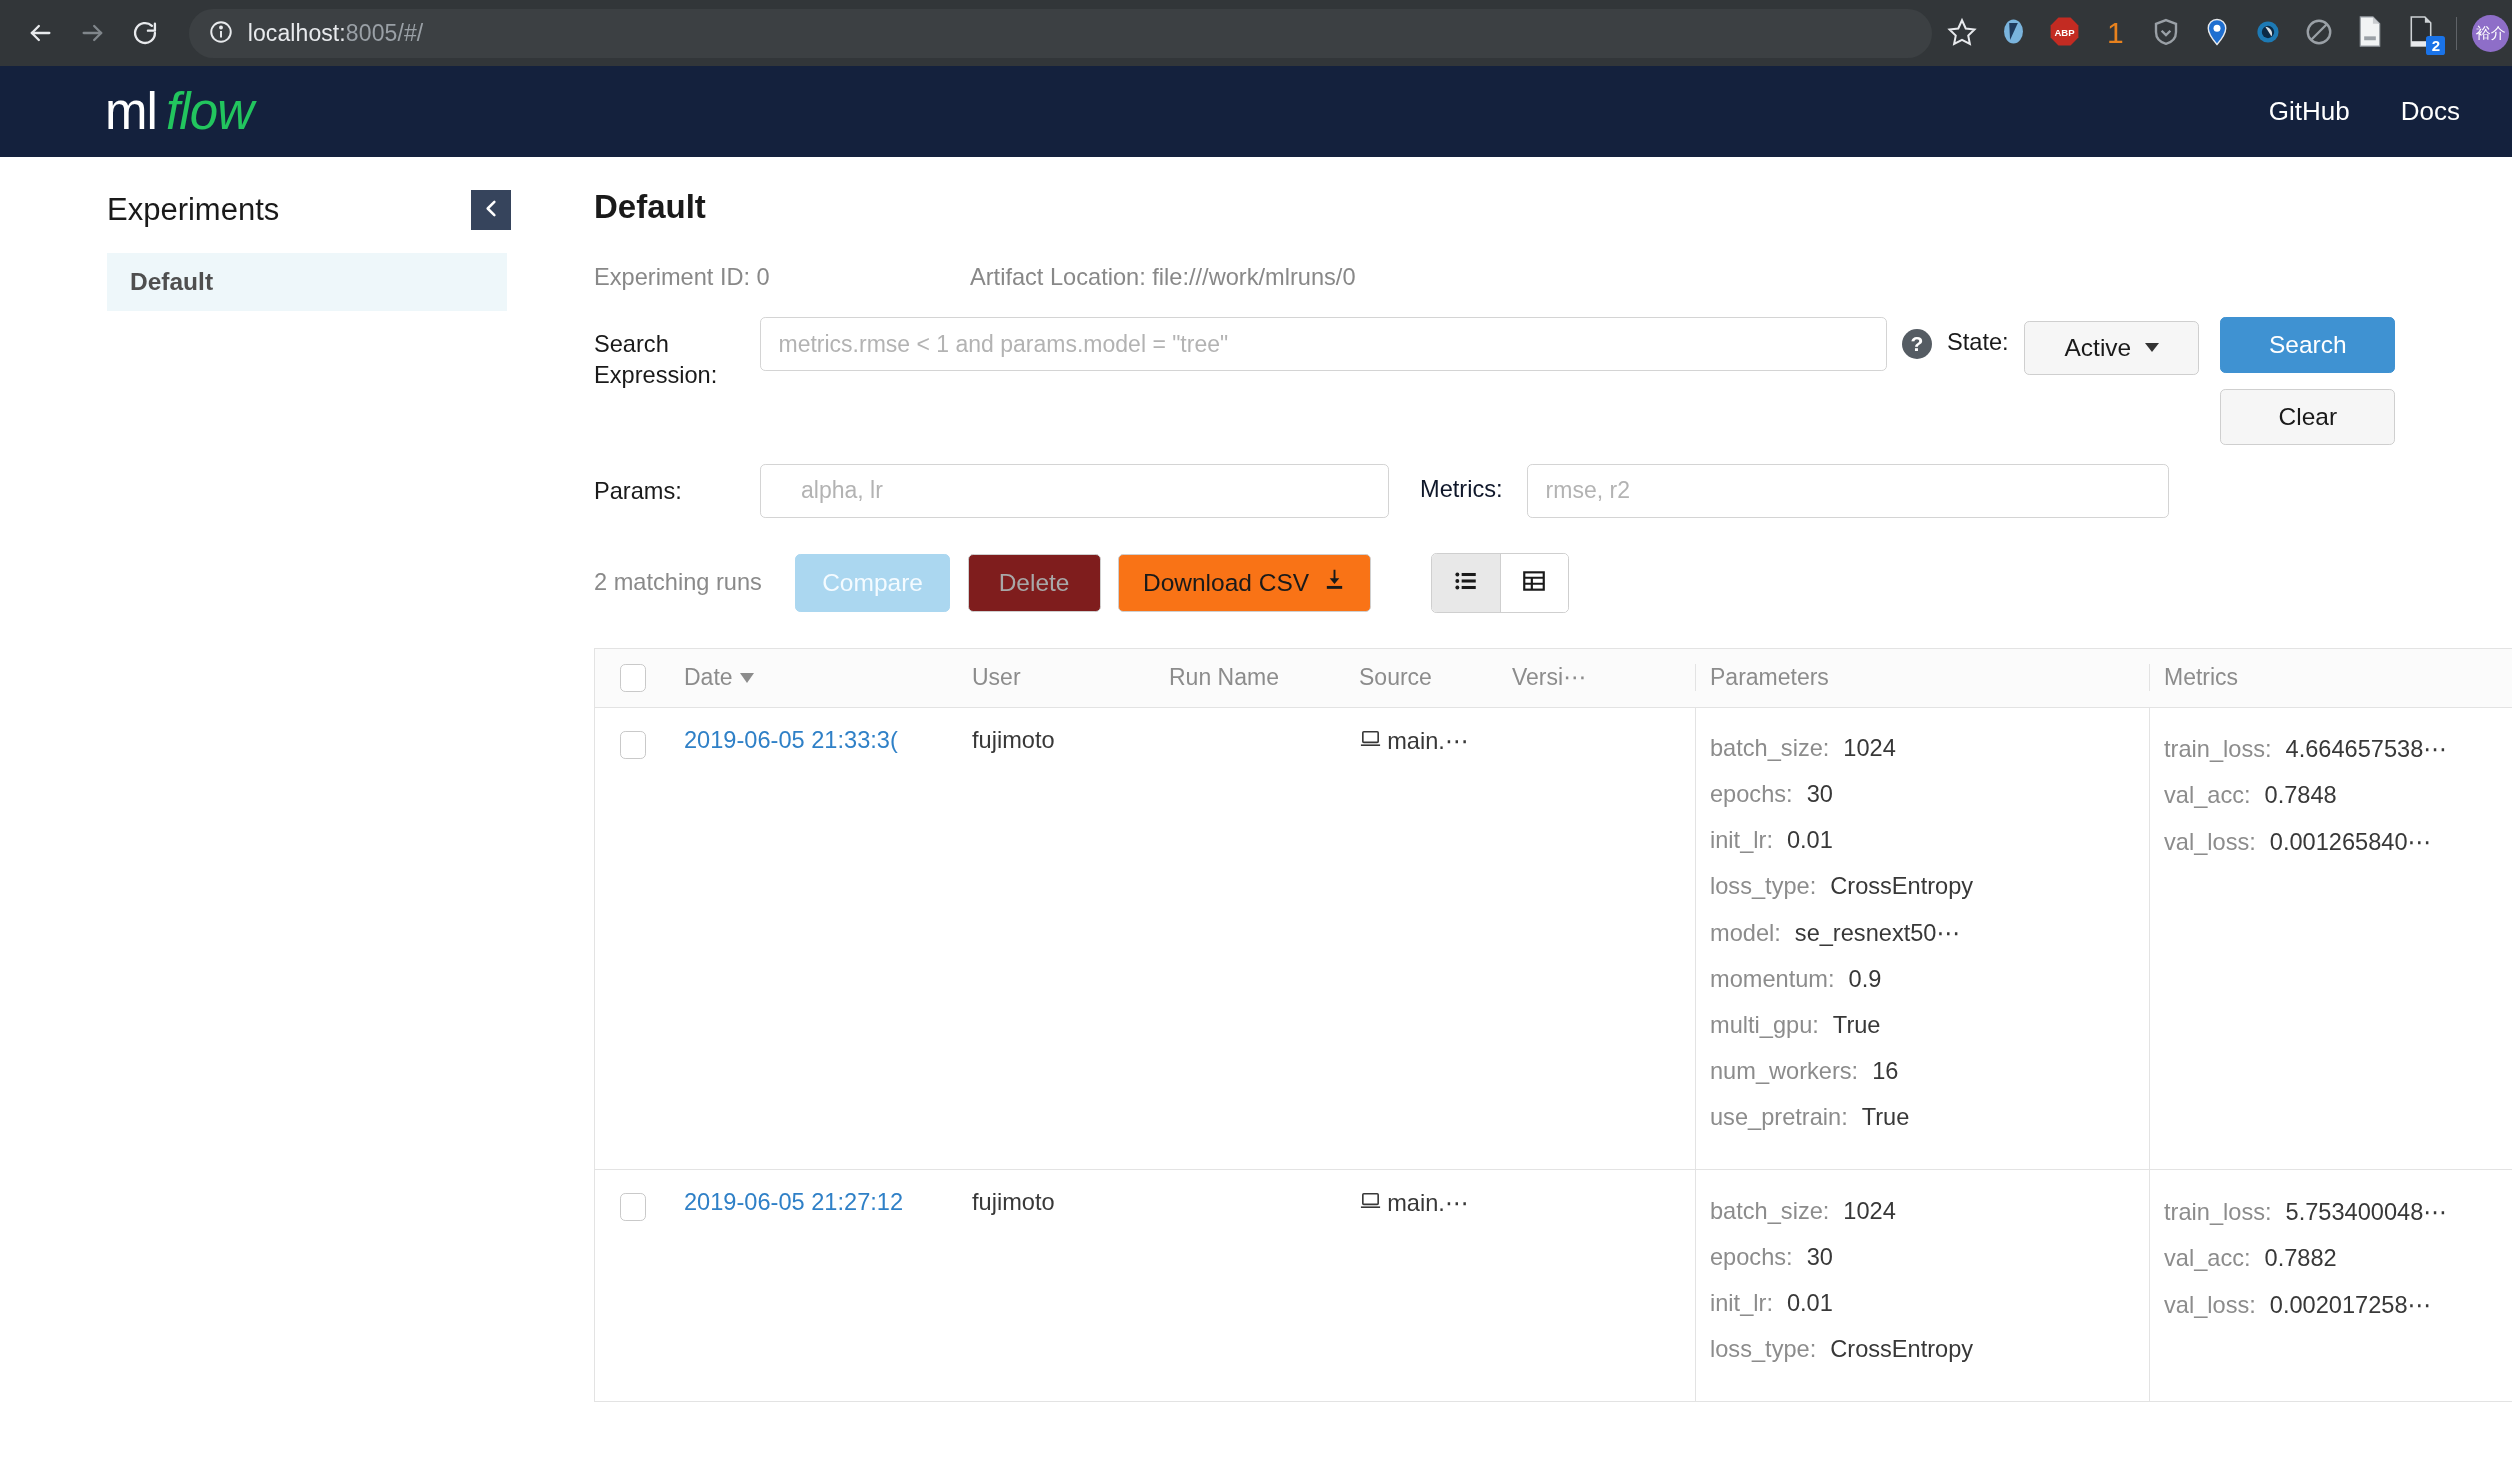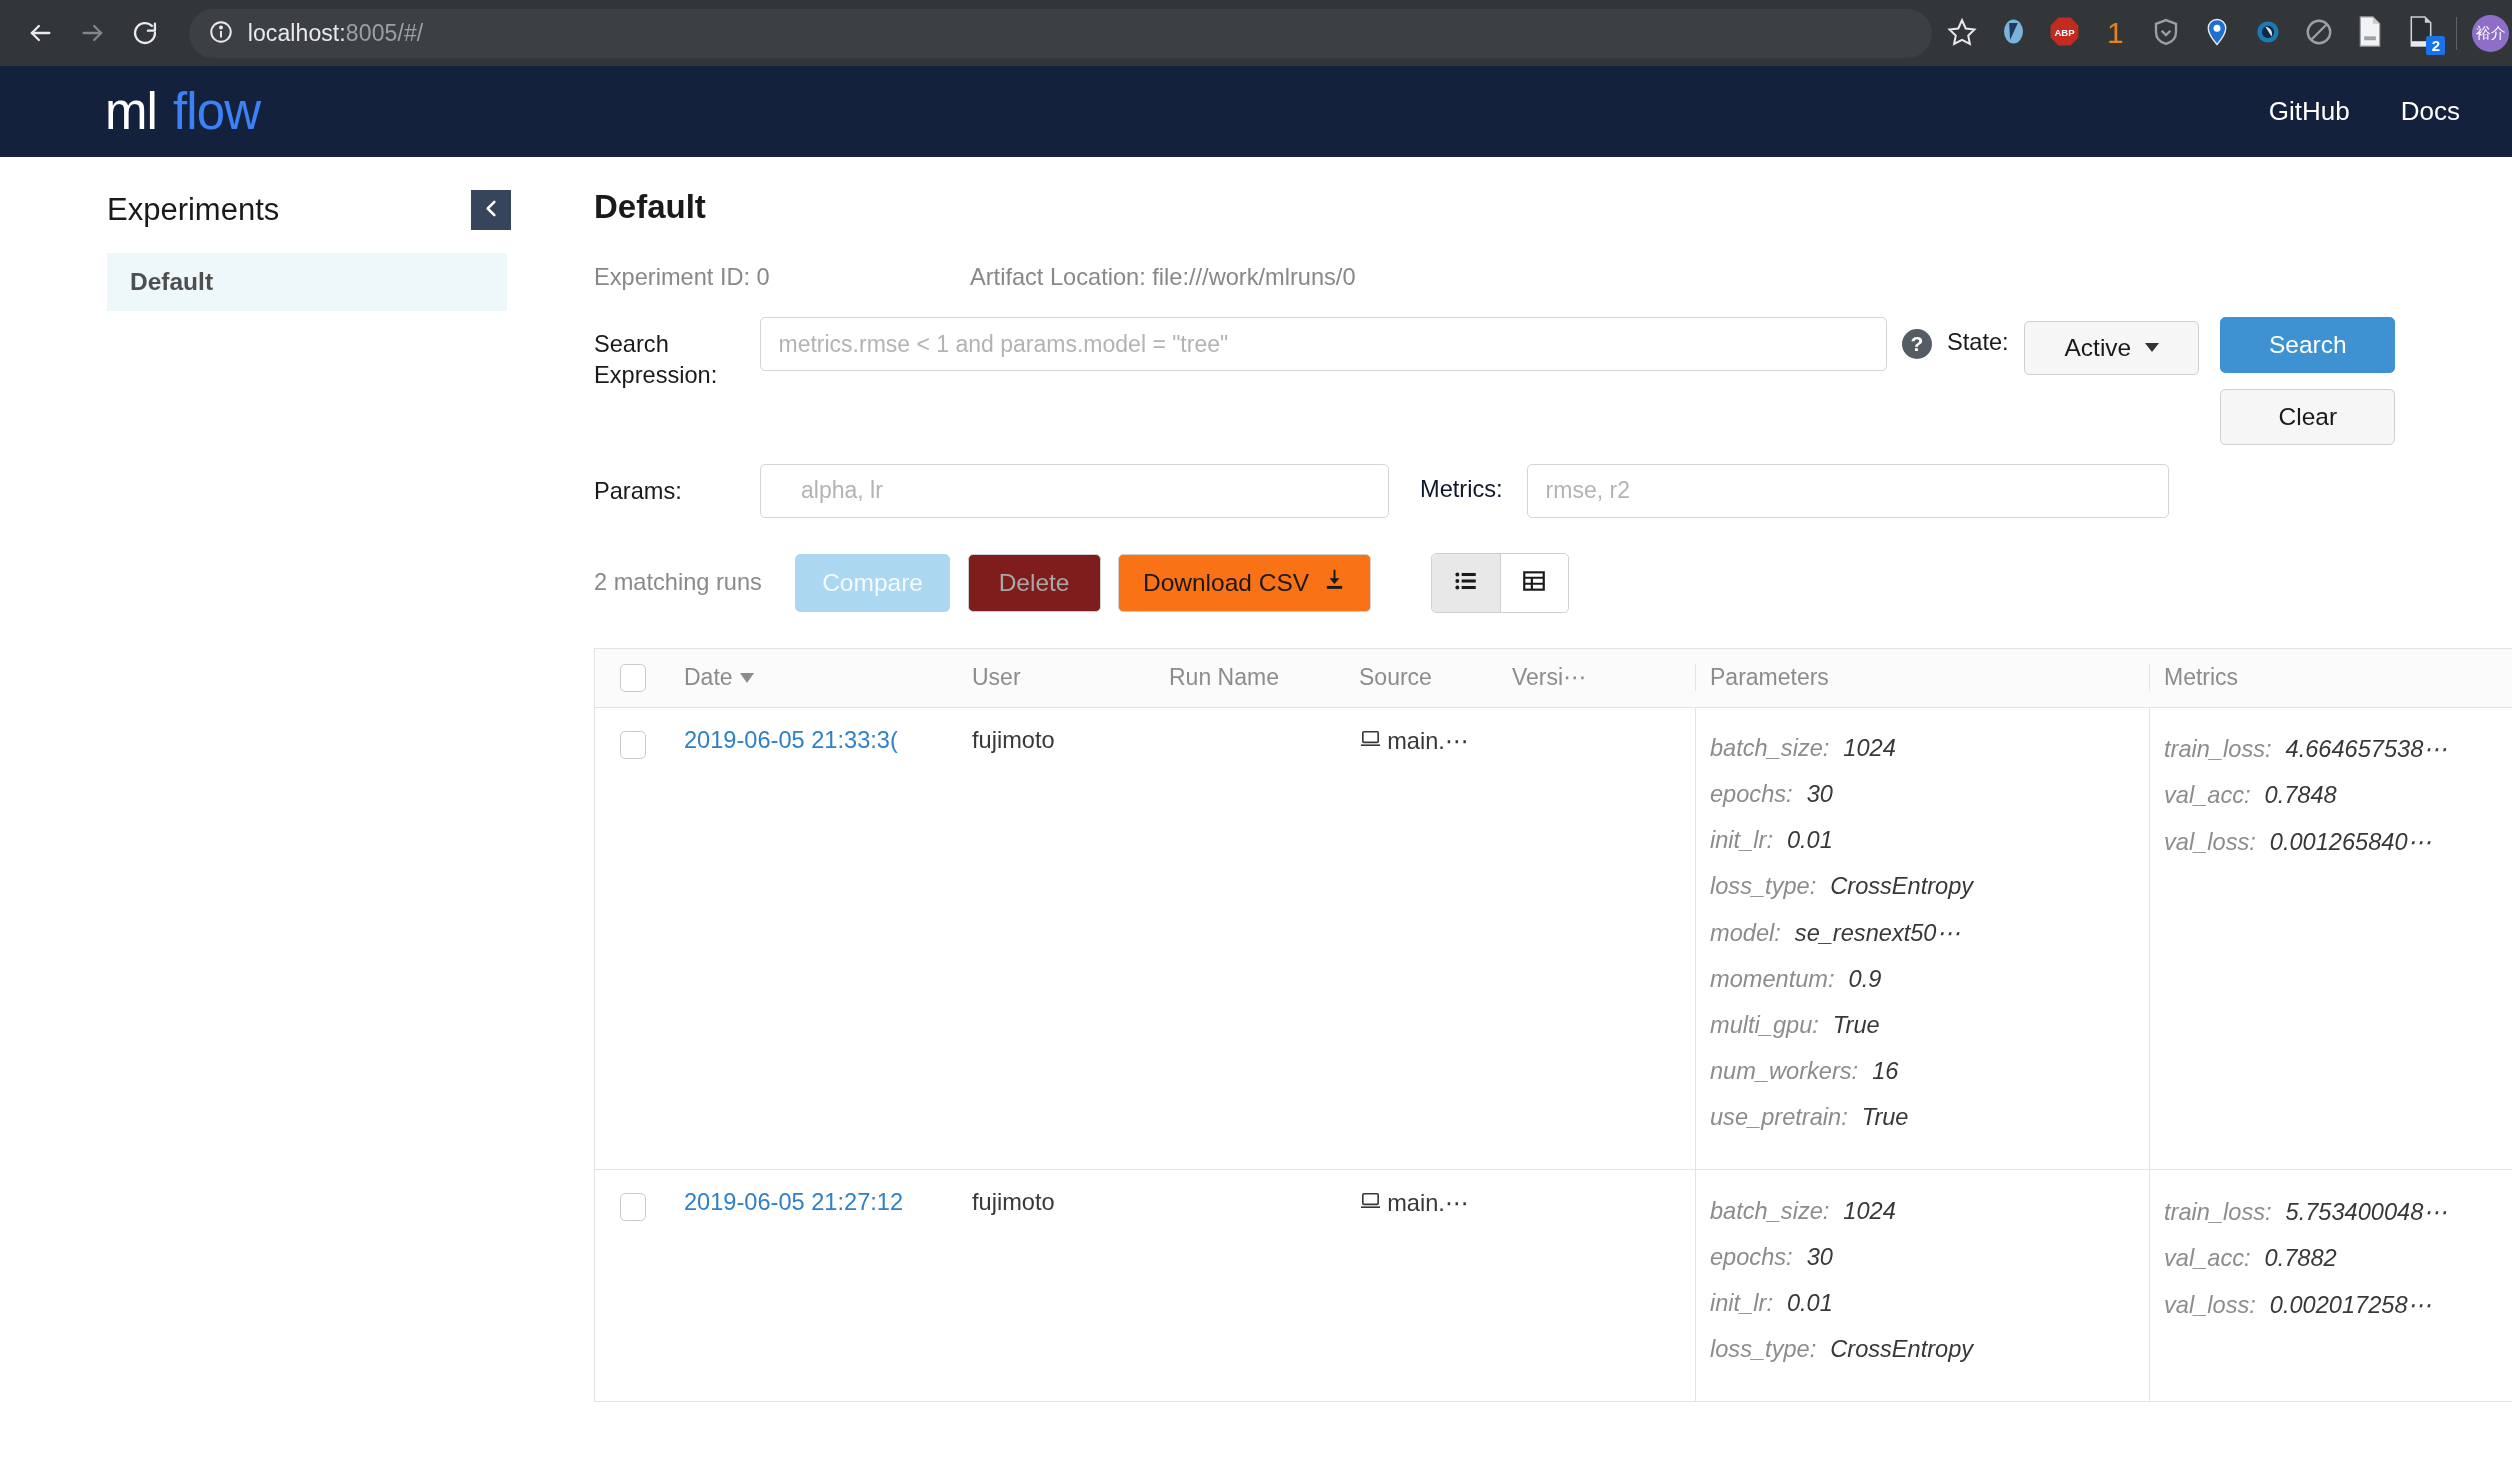--- a/index.html
+++ b/index.html
@@ -89,24 +89,25 @@
   }
   .logo { display: flex; align-items: baseline; }
   .logo-ml {
     font-size: 51px;
     font-weight: 500;
     color: #ffffff;
     letter-spacing: -0.9px;
   }
   .logo-flow {
     font-size: 51px;
+    font-style: italic;
     font-weight: 500;
-    color: #3b82f6;
+    color: #22c55e;
     letter-spacing: -0.9px;
-    margin-left: 16px;
+    margin-left: 9px;
   }
   .nav-links { display: flex; align-items: center; gap: 51px; }
   .nav-link {
     color: #ffffff;
     font-size: 26px;
     text-decoration: none;
   }
 
   
   .page { display: flex; height: calc(1461px - 66px - 91px); }
@@ -365,21 +366,21 @@
     color: #2f80c7;
     font-size: 23.6px;
     cursor: pointer;
     text-decoration: none;
   }
   .run-user { color: #383838; font-size: 23.6px; }
   .run-source {
     color: #383838; font-size: 23.6px;
     display: flex; align-items: flex-start; gap: 5.2px;
   }
-  .kv-list { padding: 8.7px 0 19px 0; width: 100%; font-style: italic; }
+  .kv-list { padding: 8.7px 0 19px 0; width: 100%; }
   .kv {
     display: flex;
     align-items: baseline;
     margin-bottom: 19px;
     font-size: 23.6px;
     white-space: nowrap;
   }
   .kv-key { color: #8c8c8c; margin-right: 14px; }
   .kv-val { color: #383838; }
 </style>

